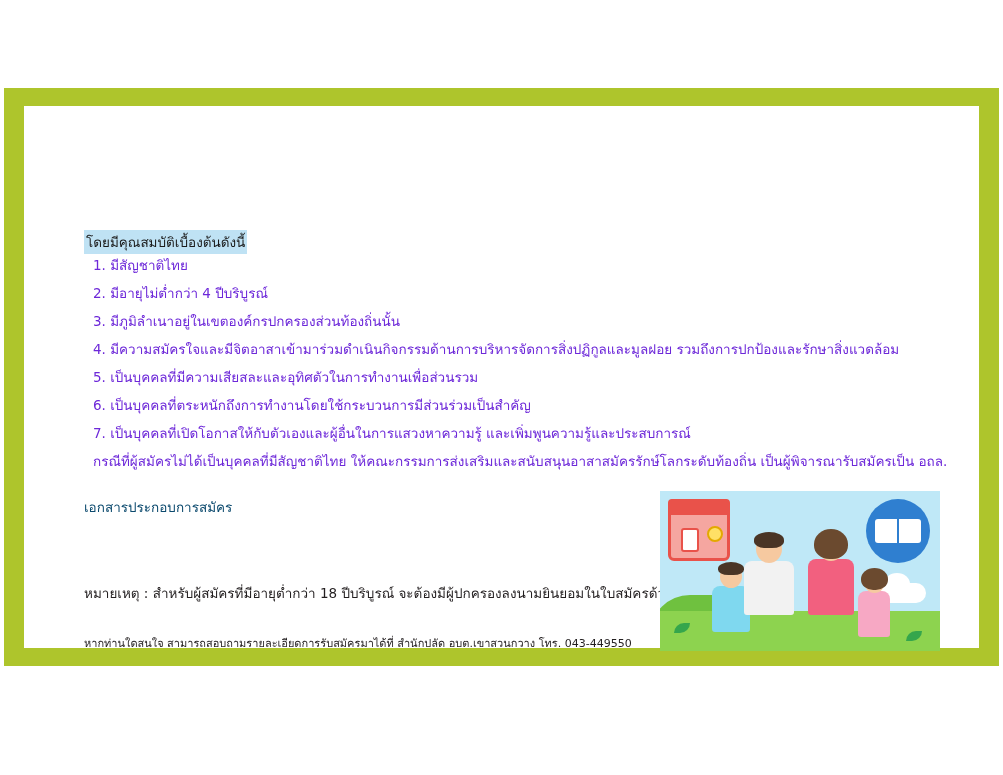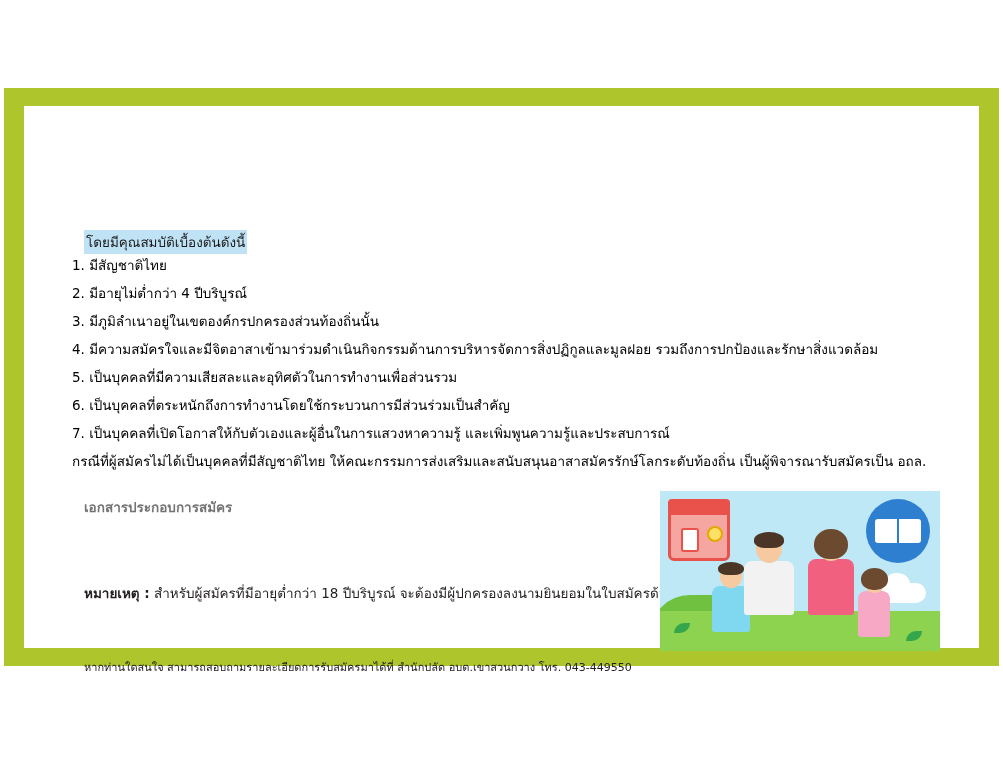--- a/index.html
+++ b/index.html
@@ -59,54 +59,54 @@
     white-space: nowrap;
   }
 
   #qual-heading {
     left: 60px;
     top: 124px;
   }
 
   .qual-line {
     position: absolute;
-    left: 48px;
-    font-size: 13.5px;
-    color: #000000;
+    left: 69px;
+    font-size: 13.5px;
+    color: #6d28d9;
     white-space: nowrap;
   }
 
   #docs-heading {
     position: absolute;
     left: 60px;
     top: 345px;
     font-size: 13.5px;
-    color: #737373;
-    font-weight: bold;
+    color: #0c4a6e;
+    font-weight: normal;
     white-space: nowrap;
   }
 
   .doc-line {
     position: absolute;
     left: 60px;
     font-size: 13.5px;
     color: #231f20;
     white-space: nowrap;
   }
 
   #note-line {
     position: absolute;
     left: 60px;
     top: 427px;
     font-size: 13.5px;
     color: #231f20;
     white-space: nowrap;
   }
   #note-line .note-label {
-    font-weight: bold;
+    font-weight: normal;
     text-align: center;
   }
 
   #contact-line {
     position: absolute;
     left: 60px;
     top: 483px;
     font-size: 11px;
     color: #231f20;
     white-space: nowrap;
@@ -283,21 +283,21 @@
     <div class="qual-line" style="top:344px">กรณีที่ผู้สมัครไม่ได้เป็นบุคคลที่มีสัญชาติไทย ให้คณะกรรมการส่งเสริมและสนับสนุนอาสาสมัครรักษ์โลกระดับท้องถิ่น เป็นผู้พิจารณารับสมัครเป็น อถล.</div>
 
     <div id="docs-heading" style="top:390px">เอกสารประกอบการสมัคร</div>
 
 
     <div id="note-line" style="top:476px">
       <span class="note-label">หมายเหตุ :</span>
       <span>สำหรับผู้สมัครที่มีอายุต่ำกว่า  18  ปีบริบูรณ์  จะต้องมีผู้ปกครองลงนามยินยอมในใบสมัครด้วย</span>
     </div>
 
-    <div id="contact-line" style="top:552px">หากท่านใดสนใจ  สามารถสอบถามรายละเอียดการรับสมัครมาได้ที่  สำนักปลัด อบต.เขาสวนกวาง โทร. 043-449550</div>
+    <div id="contact-line" style="top:528px">หากท่านใดสนใจ  สามารถสอบถามรายละเอียดการรับสมัครมาได้ที่  สำนักปลัด อบต.เขาสวนกวาง โทร. 043-449550</div>
 
     <div id="illustration">
       <div id="illu-sky"></div>
       <div id="illu-cloud"></div>
       <div id="illu-hill"></div>
       <div id="illu-grass"></div>
 
       <div id="badge-house">
         <div class="roof"></div>
         <div class="bin"></div>

